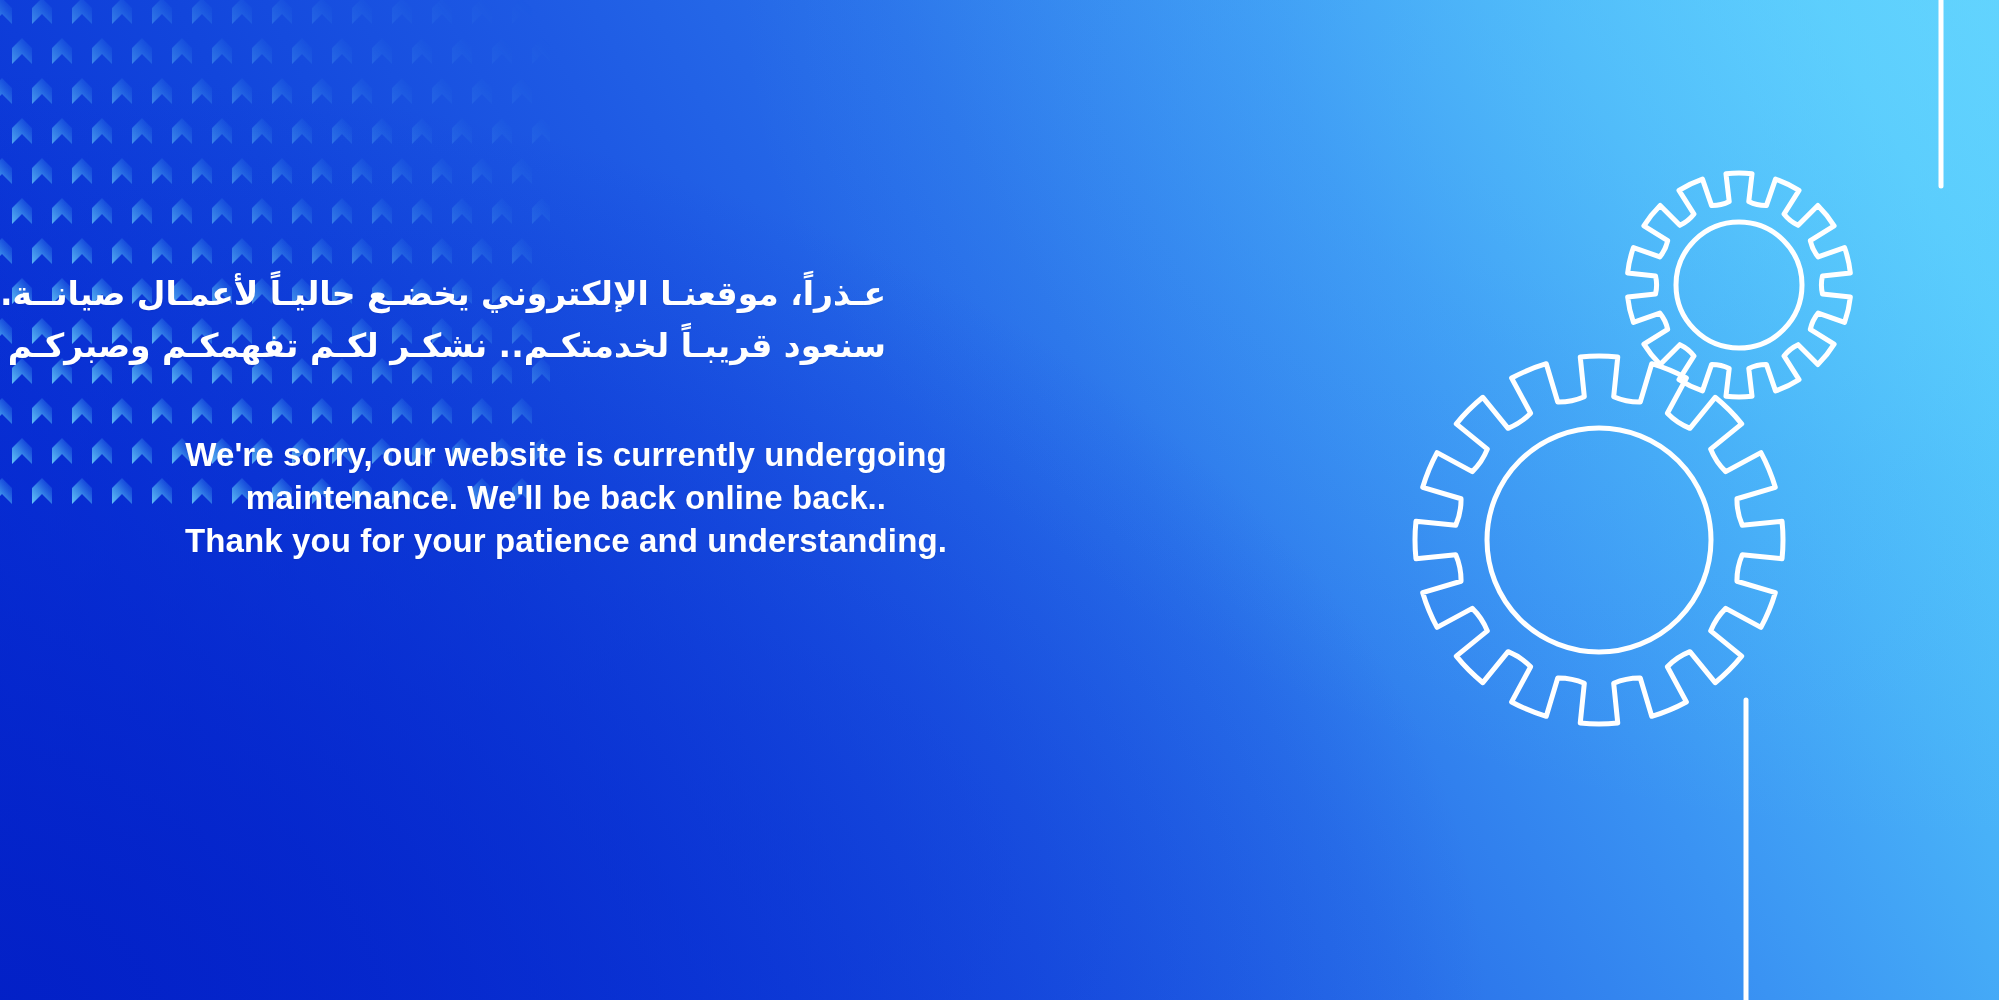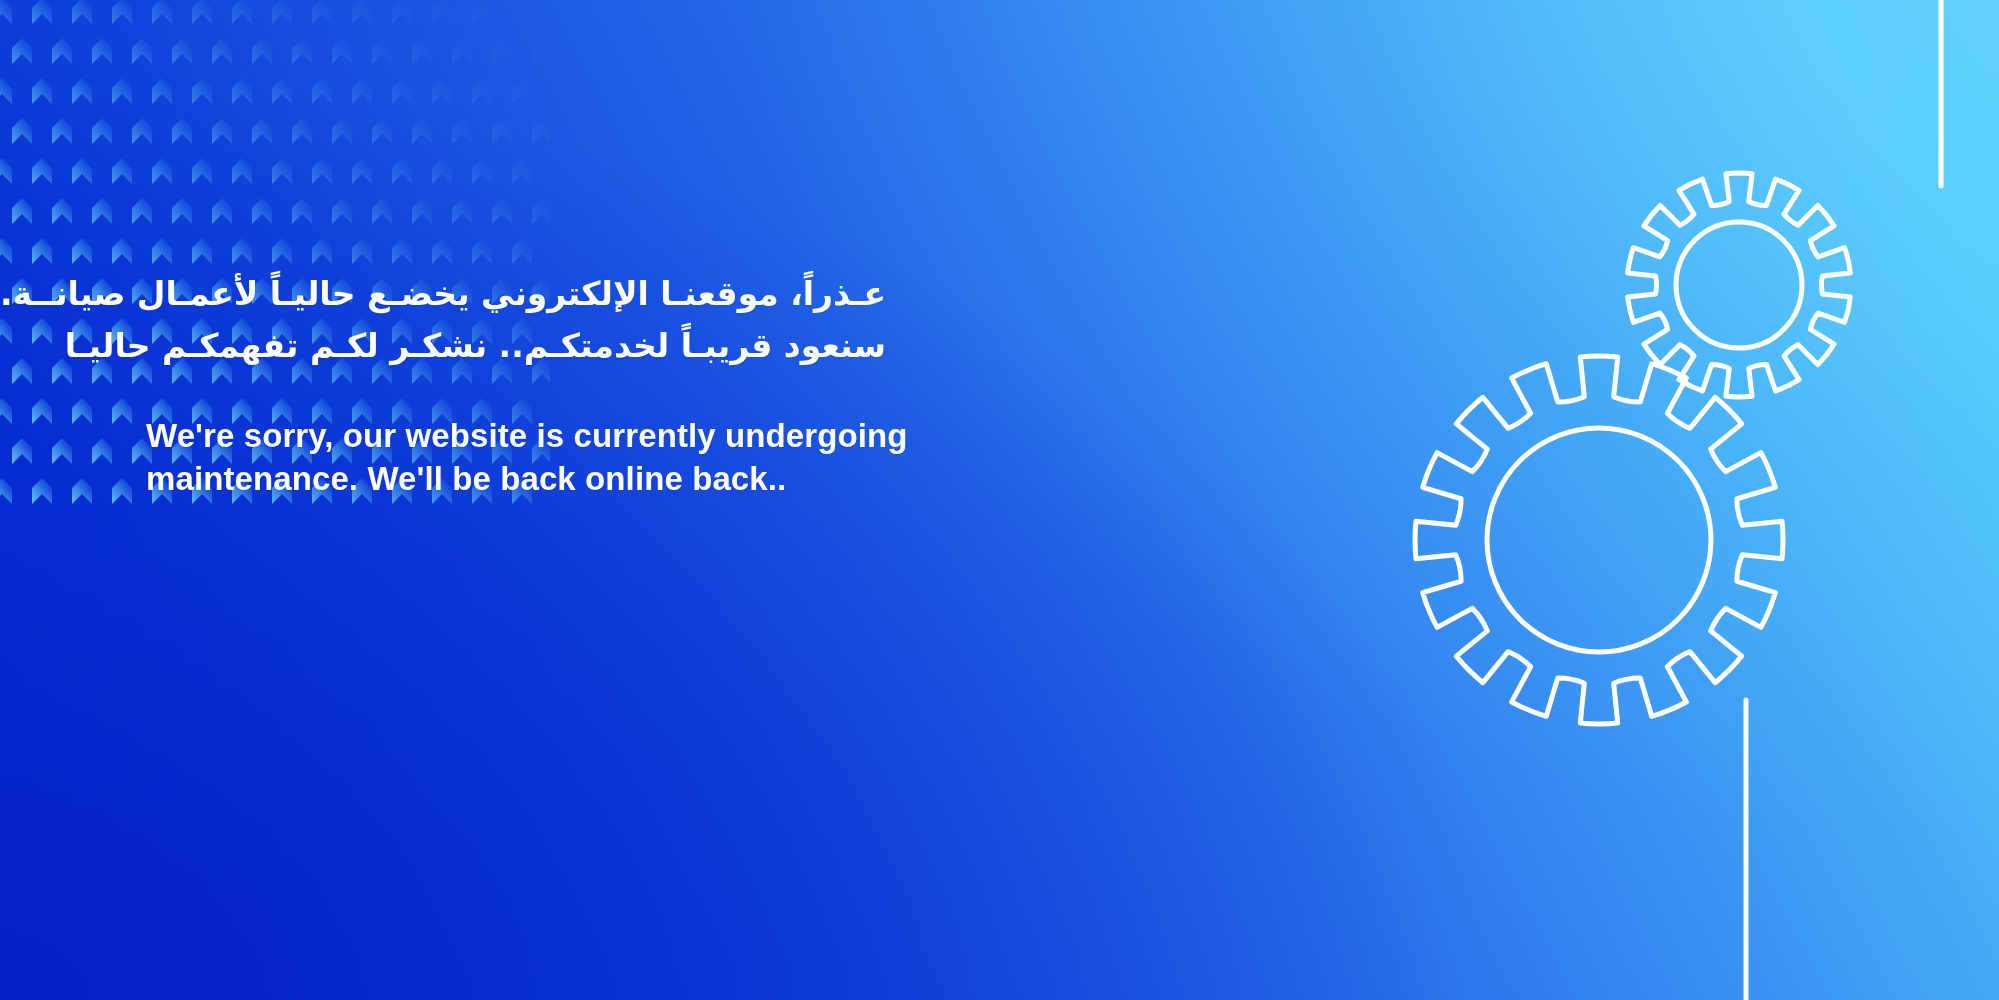--- a/index.html
+++ b/index.html
@@ -83,23 +83,23 @@
     font-family: "DejaVu Sans", "Liberation Sans", sans-serif;
     font-size: 33px;
     font-weight: 700;
     line-height: 52px;
     letter-spacing: 0px;
     white-space: nowrap;
     text-shadow: 0 1px 2px rgba(0,0,0,0.07);
   }
 
   .english-wrap {
-    margin-top: 42px;
+    margin-top: 61px;
     direction: ltr;
-    text-align: left;
+    text-align: center;
   }
   .line-en {
     color: #ffffff;
     font-family: "Liberation Sans", "DejaVu Sans", sans-serif;
     font-size: 33px;
     font-weight: 700;
     line-height: 43px;
     letter-spacing: 0.1px;
     white-space: nowrap;
     text-shadow: 0 1px 2px rgba(0,0,0,0.07);
@@ -343,23 +343,24 @@
       </g>
 
       <path d="M 647 700 L 647 1005" fill="none" stroke="#ffffff" stroke-width="5" stroke-linecap="round"></path>
     </svg>
   </div>
 
   <div class="text-block">
 
     <div class="arabic-wrap" dir="rtl">
       <div class="line-ar">عـذراً، موقعنـا الإلكتروني يخضـع حاليـاً لأعمـال صيانــة.</div>
-      <div class="line-ar">سنعود قريبـاً لخدمتكـم.. نشكـر لكـم تفهمكـم حاليـا</div>
+      <div class="line-ar">سنعود قريبـاً لخدمتكـم.. نشكـر لكـم تفهمكـم وصبركـم</div>
     </div>
 
     <div class="english-wrap" dir="ltr">
       <div class="line-en">We're sorry, our website is currently undergoing</div>
       <div class="line-en">maintenance. We'll be back online back..</div>
+      <div class="line-en">Thank you for your patience and understanding.</div>
     </div>
 
   </div>
 
 </div>
 
 </body></html>

